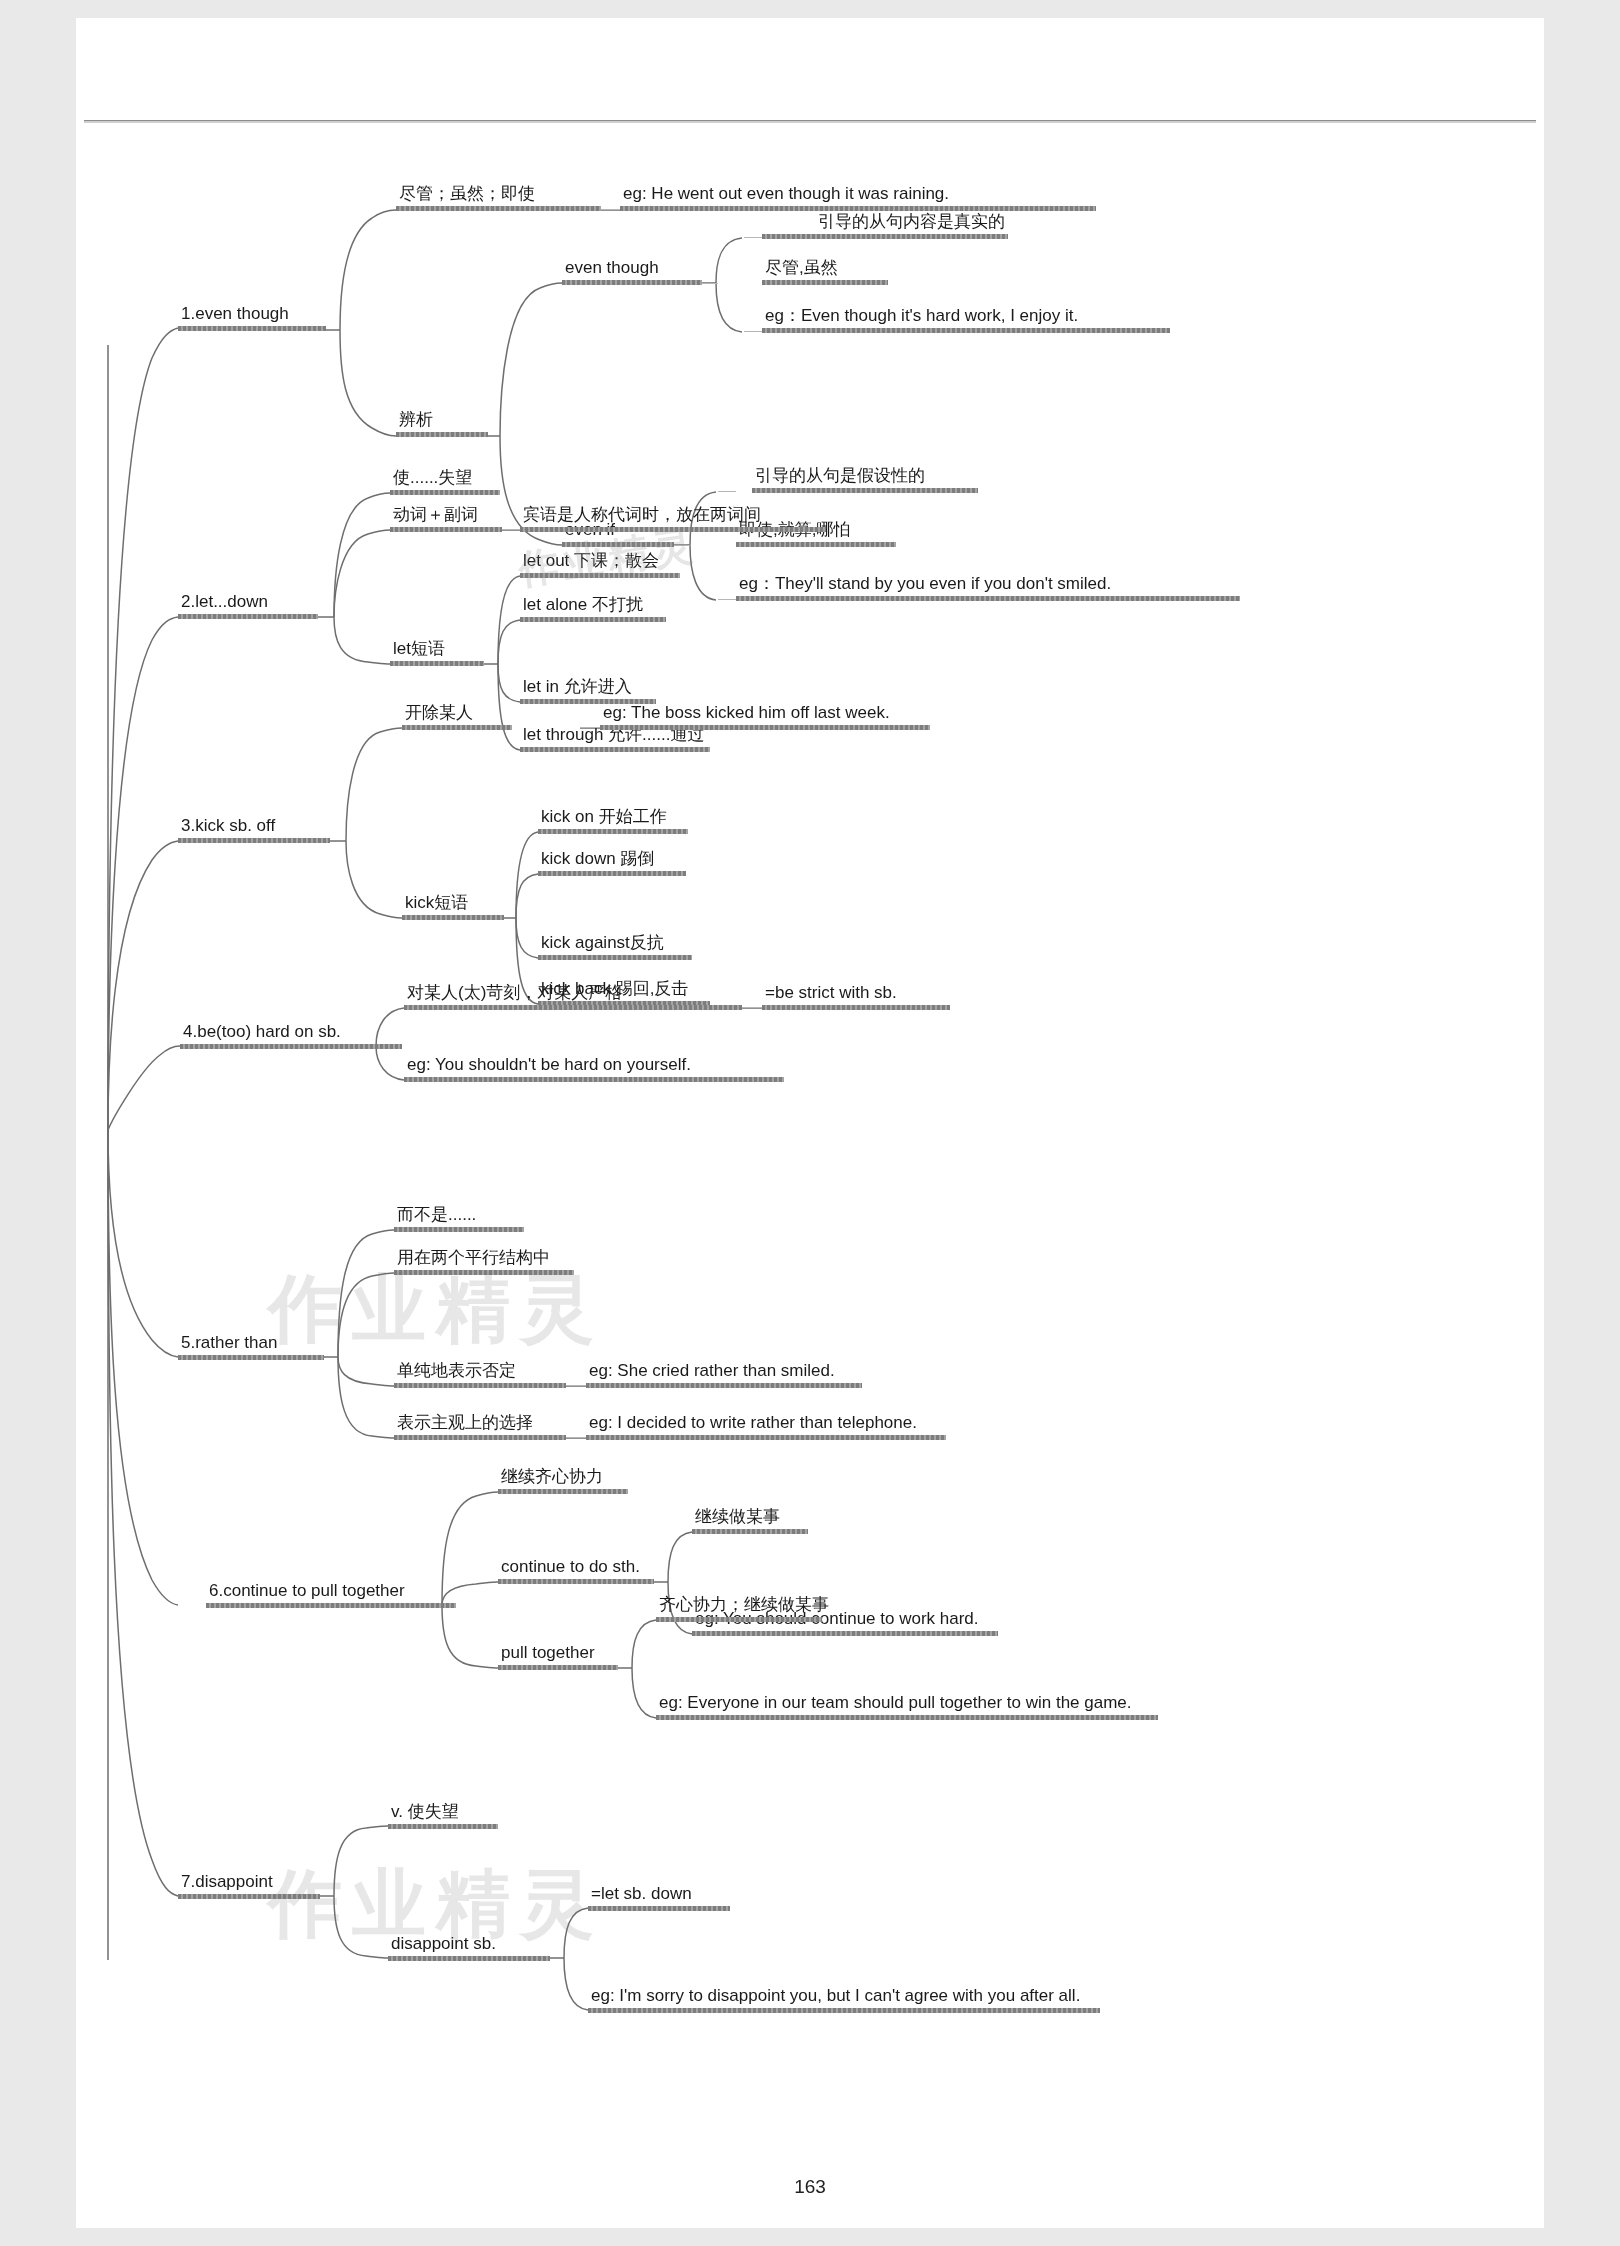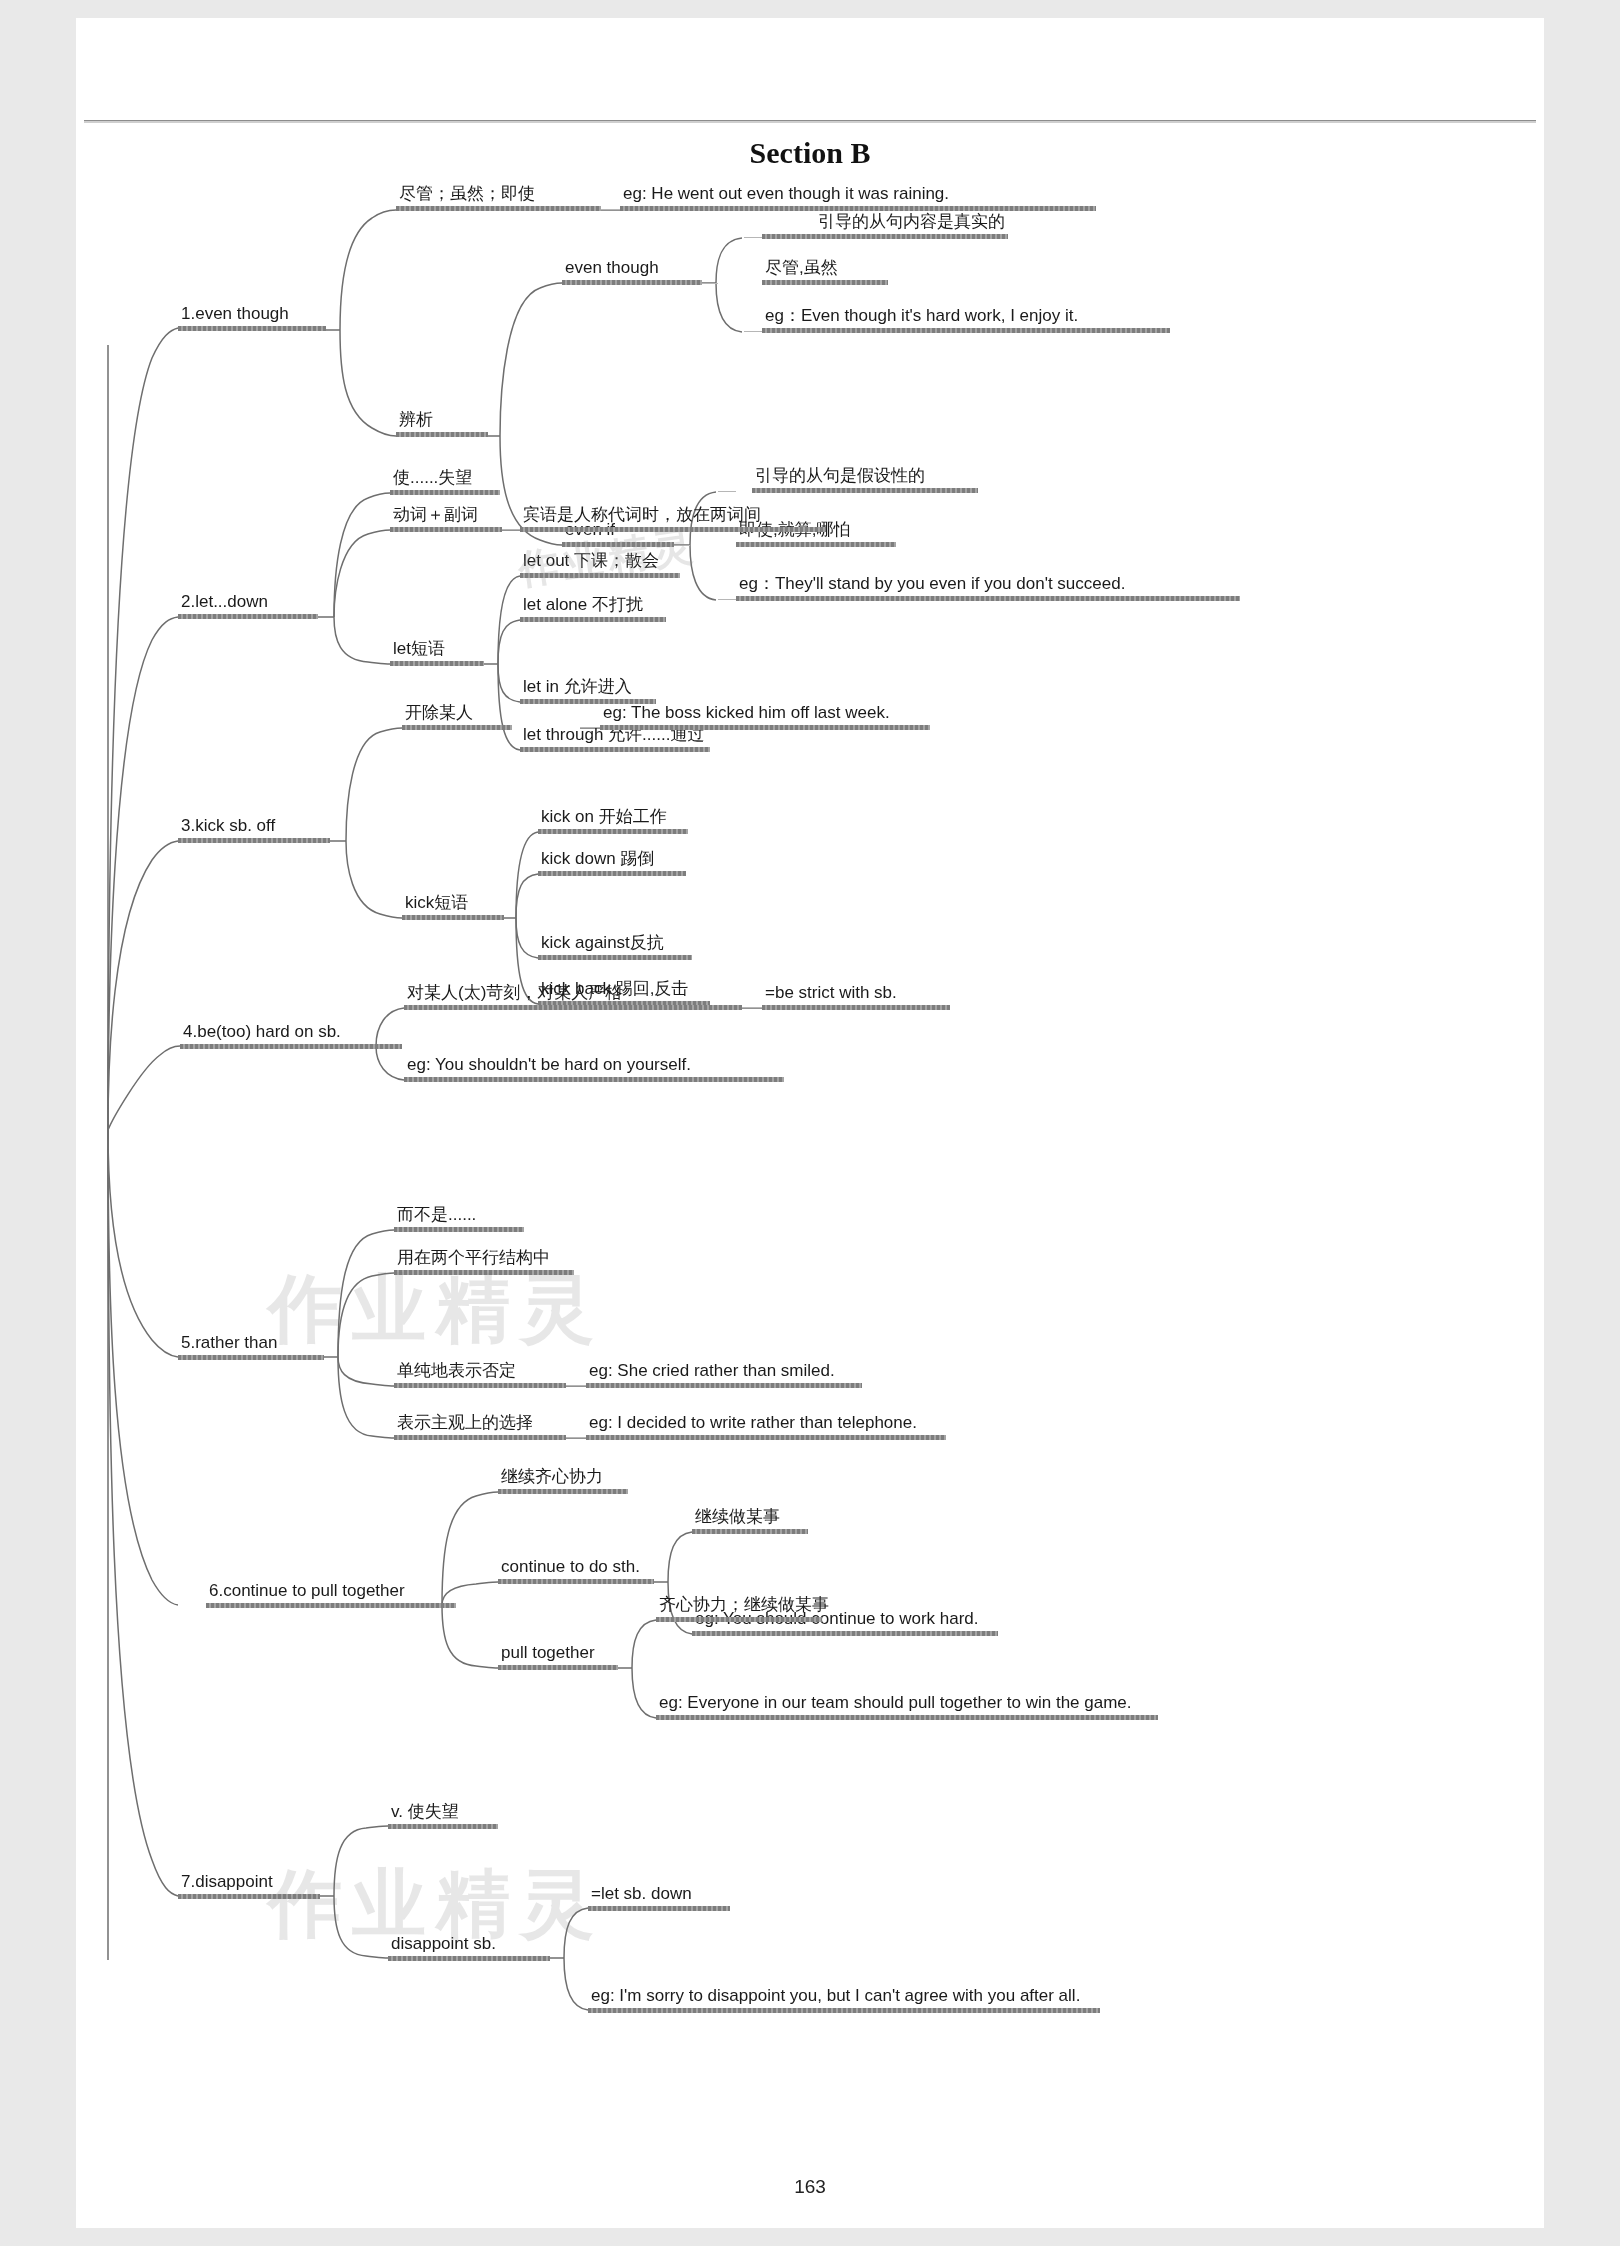--- a/index.html
+++ b/index.html
@@ -143,21 +143,20 @@
 <body>
 
 <div id="page">
 
   <div class="page-edge left"></div>
   <div class="page-edge right"></div>
   <div class="page-edge top"></div>
   <div class="page-edge bottom"></div>
 
   <div id="header-rule"></div>
-  <div id="section-title">Section B</div>
 
   <svg id="mindmap" viewBox="0 0 1620 2246" preserveAspectRatio="none" aria-hidden="true">
 
     <path d="M 108 345 L 108 1130 L 108 1960"></path>
 
     <path d="M 108 1130 C 108 990 108 470 152 358 C 162 336 170 330 178 328 L 178 328"></path>
 
     <path d="M 108 1130 C 108 1000 112 720 152 640 C 162 622 170 618 178 617"></path>
 
     <path d="M 108 1130 C 108 1060 112 920 152 860 C 162 846 170 842 178 841"></path>
@@ -311,21 +310,21 @@
   </div>
   <div class="node lvl3" style="left:752px; top:466px; width:226px;">
     <span class="txt">引导的从句是假设性的</span>
     <span class="bar"></span>
   </div>
   <div class="node lvl3" style="left:736px; top:520px; width:160px;">
     <span class="txt">即使,就算,哪怕</span>
     <span class="bar"></span>
   </div>
   <div class="node lvl3" style="left:736px; top:574px; width:504px;">
-    <span class="txt">eg：They'll stand by you even if you don't succeed.</span>
+    <span class="txt">eg：They'll stand by you even if you don't smiled.</span>
     <span class="bar"></span>
   </div>
 
   <div class="node lvl1" style="left:178px; top:592px; width:140px;">
     <span class="txt">2.let...down</span>
     <span class="bar"></span>
   </div>
   <div class="node lvl2" style="left:390px; top:468px; width:110px;">
     <span class="txt">使......失望</span>
     <span class="bar"></span>

